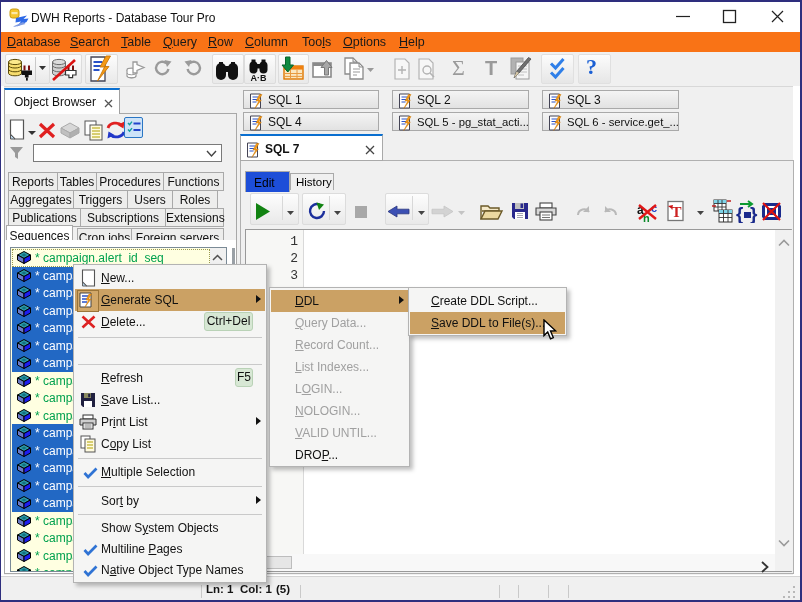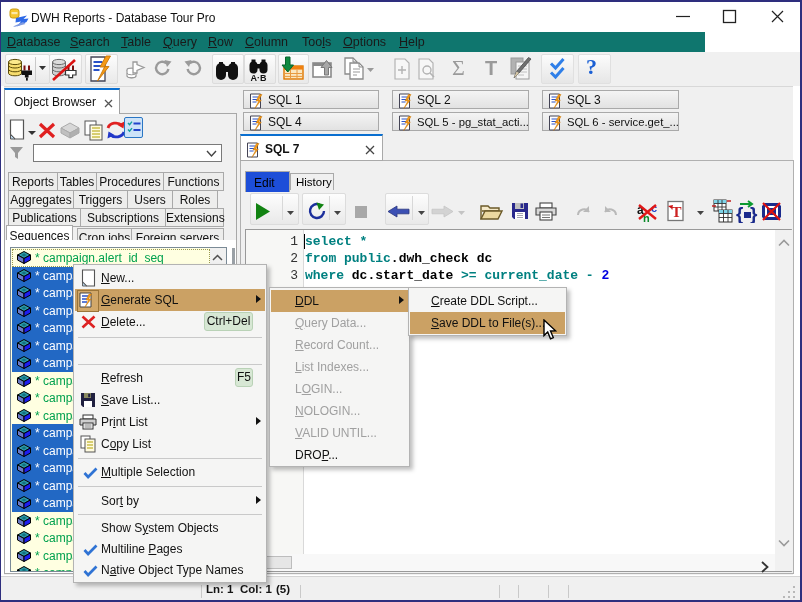--- a/index.html
+++ b/index.html
@@ -6,21 +6,21 @@
   body{width:802px;height:602px;position:relative;overflow:hidden;
        font-family:"Liberation Sans",sans-serif;background:#fff;}
   .abs{position:absolute;}
   #frame{position:absolute;left:0;top:0;width:802px;height:602px;background:#fff;}
   .edge{position:absolute;background:#2e2e7e;z-index:99;}
   
   #title{position:absolute;left:1px;top:2px;width:800px;height:30px;background:#fff;}
   #titletext{position:absolute;left:30px;top:9px;font-size:12px;color:#111;}
   .winbtn{position:absolute;top:0;width:45px;height:30px;color:#222;}
   
-  #menubar{position:absolute;left:1px;top:32px;width:704px;height:20px;background:#0f766e;font-size:12.5px;color:#1a1a1a;}
+  #menubar{position:absolute;left:1px;top:32px;width:800px;height:20px;background:#f97316;font-size:12.5px;color:#1a1a1a;}
   #menubar span{position:absolute;top:3px;}
   
   #toolbar{position:absolute;left:1px;top:52px;width:800px;height:34px;background:#f0f0f0;border-bottom:1px solid #d8d8d8;}
   .tbtn{position:absolute;top:2px;height:28px;border:1px solid #dcdcdc;border-radius:2px;
         background:linear-gradient(#fdfdfd,#e9e9e9);}
   
   #main{position:absolute;left:1px;top:87px;width:800px;height:488px;background:#f0f0f0;}
   
   #status{position:absolute;left:1px;top:576px;width:800px;height:24px;background:#f0f0f0;border-top:1px solid #d4d4d4;}
   .mono{font-family:"Liberation Mono",monospace;}
@@ -604,23 +604,20 @@
       <path d="M5 2 h13 l3 3 v11 l-3 3 h-13 l-3 -3 v-11 z" fill="#1a2a8c"></path>
       <rect x="5" y="5" width="13" height="11" fill="#fff"></rect>
       <rect x="7" y="7" width="9" height="7" fill="#1a2a8c"></rect>
       <path d="M3 2 L20 19 M20 2 L3 19" stroke="#dd1111" stroke-width="2.2"></path>
     </svg>
   </div>
 
   <div class="abs" style="left:245px;top:229px;width:547px;height:343px;background:#fff;border:1px solid #999;border-right:1px solid #b0b0b0;box-sizing:border-box;z-index:3">
     <div class="abs" style="left:0;top:0;width:57px;height:341px;background:#f7f7f5;border-right:1px solid #d9d9d9;"></div>
     <div class="abs mono" style="left:0;top:3px;width:52px;font-size:13px;color:#333;text-align:right;line-height:17px">1<br>2<br>3</div>
-    <div class="abs mono" style="left:59px;top:3px;font-size:13px;font-weight:bold;line-height:17px;white-space:pre;color:#008080"><span style="border-left:1.5px solid #000;margin-left:-1px">s</span>elect *
-<span>from public</span><b2>.</b2><b1>dwh_check dc</b1>
-<span>where </span><b1>dc.start_date </b1><span>&gt;= current_date - </span><b3>2</b3></div>
 
     <div class="abs" style="left:529px;top:0;width:17px;height:341px;background:#f1f1f1"></div>
     <svg class="abs" style="left:532px;top:9px" width="12" height="8">
         <path d="M1 6.5 L6 1.5 L11 6.5" stroke="#9a9a9a" stroke-width="1.6" fill="none"></path>
       </svg>
     <svg class="abs" style="left:532px;top:309px" width="12" height="8">
         <path d="M1 1.5 L6 6.5 L11 1.5" stroke="#9a9a9a" stroke-width="1.6" fill="none"></path>
       </svg>
 
     <div class="abs" style="left:0;top:324px;width:529px;height:17px;background:#f8f8f8"></div>

